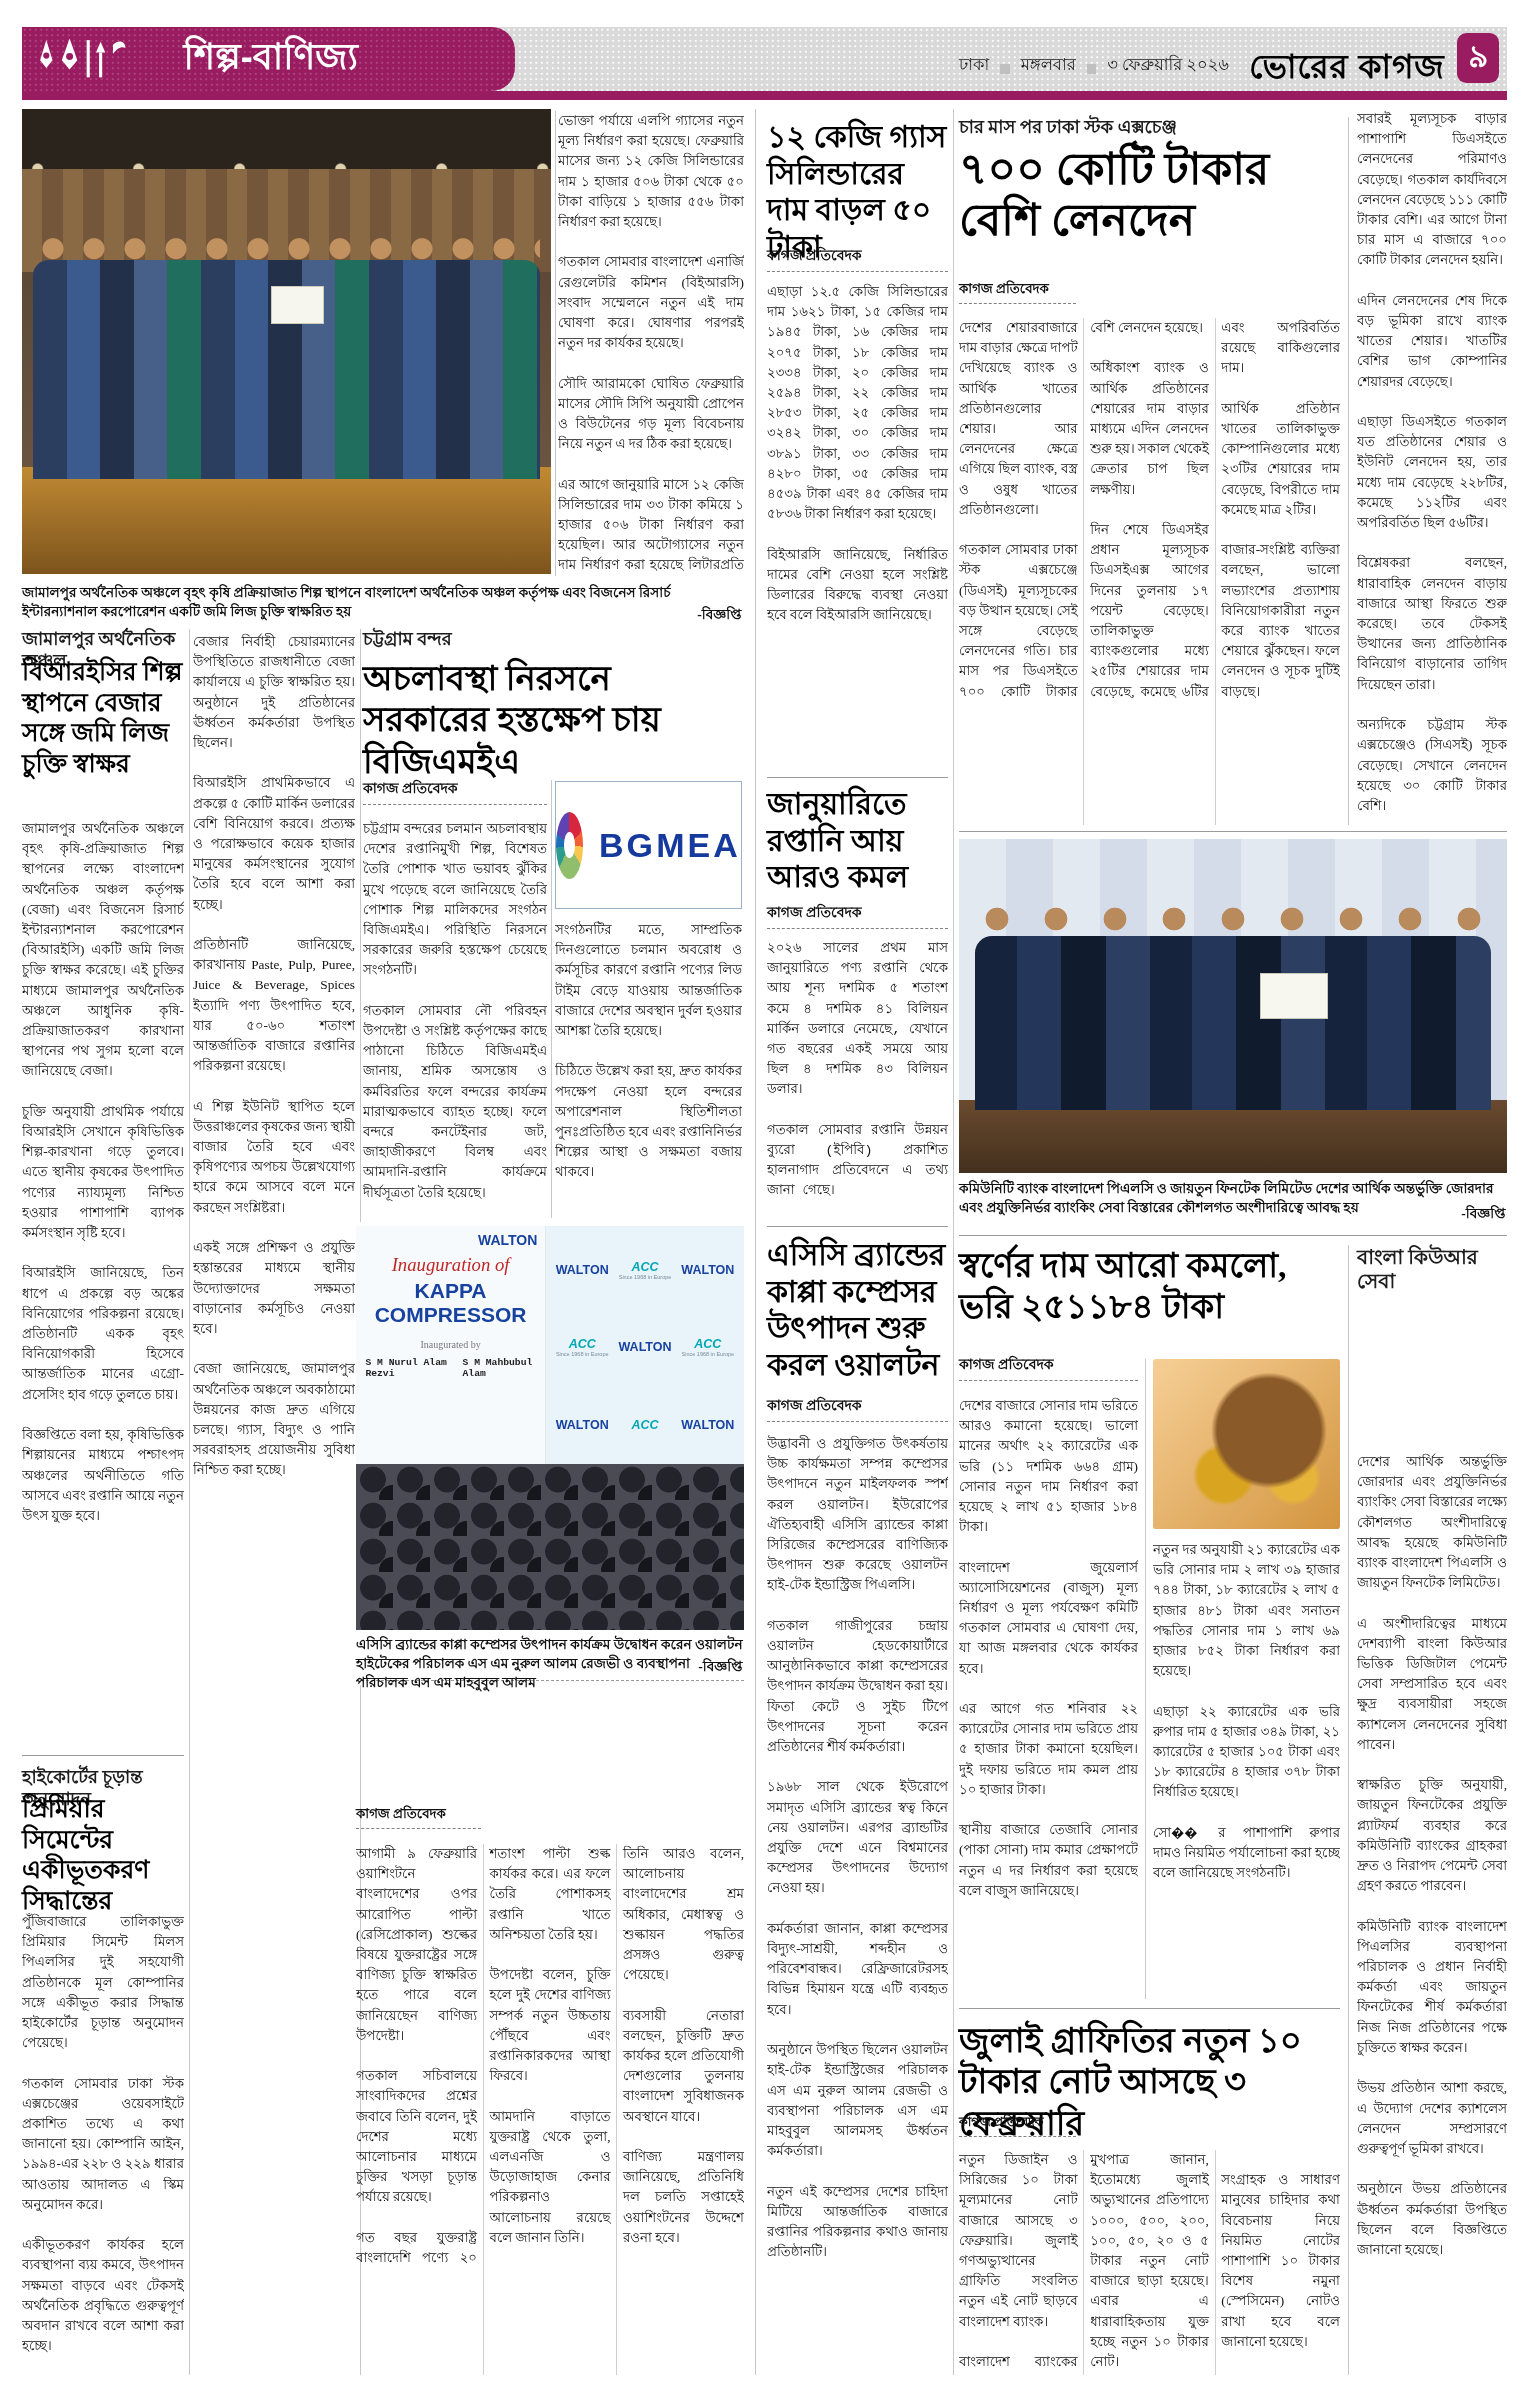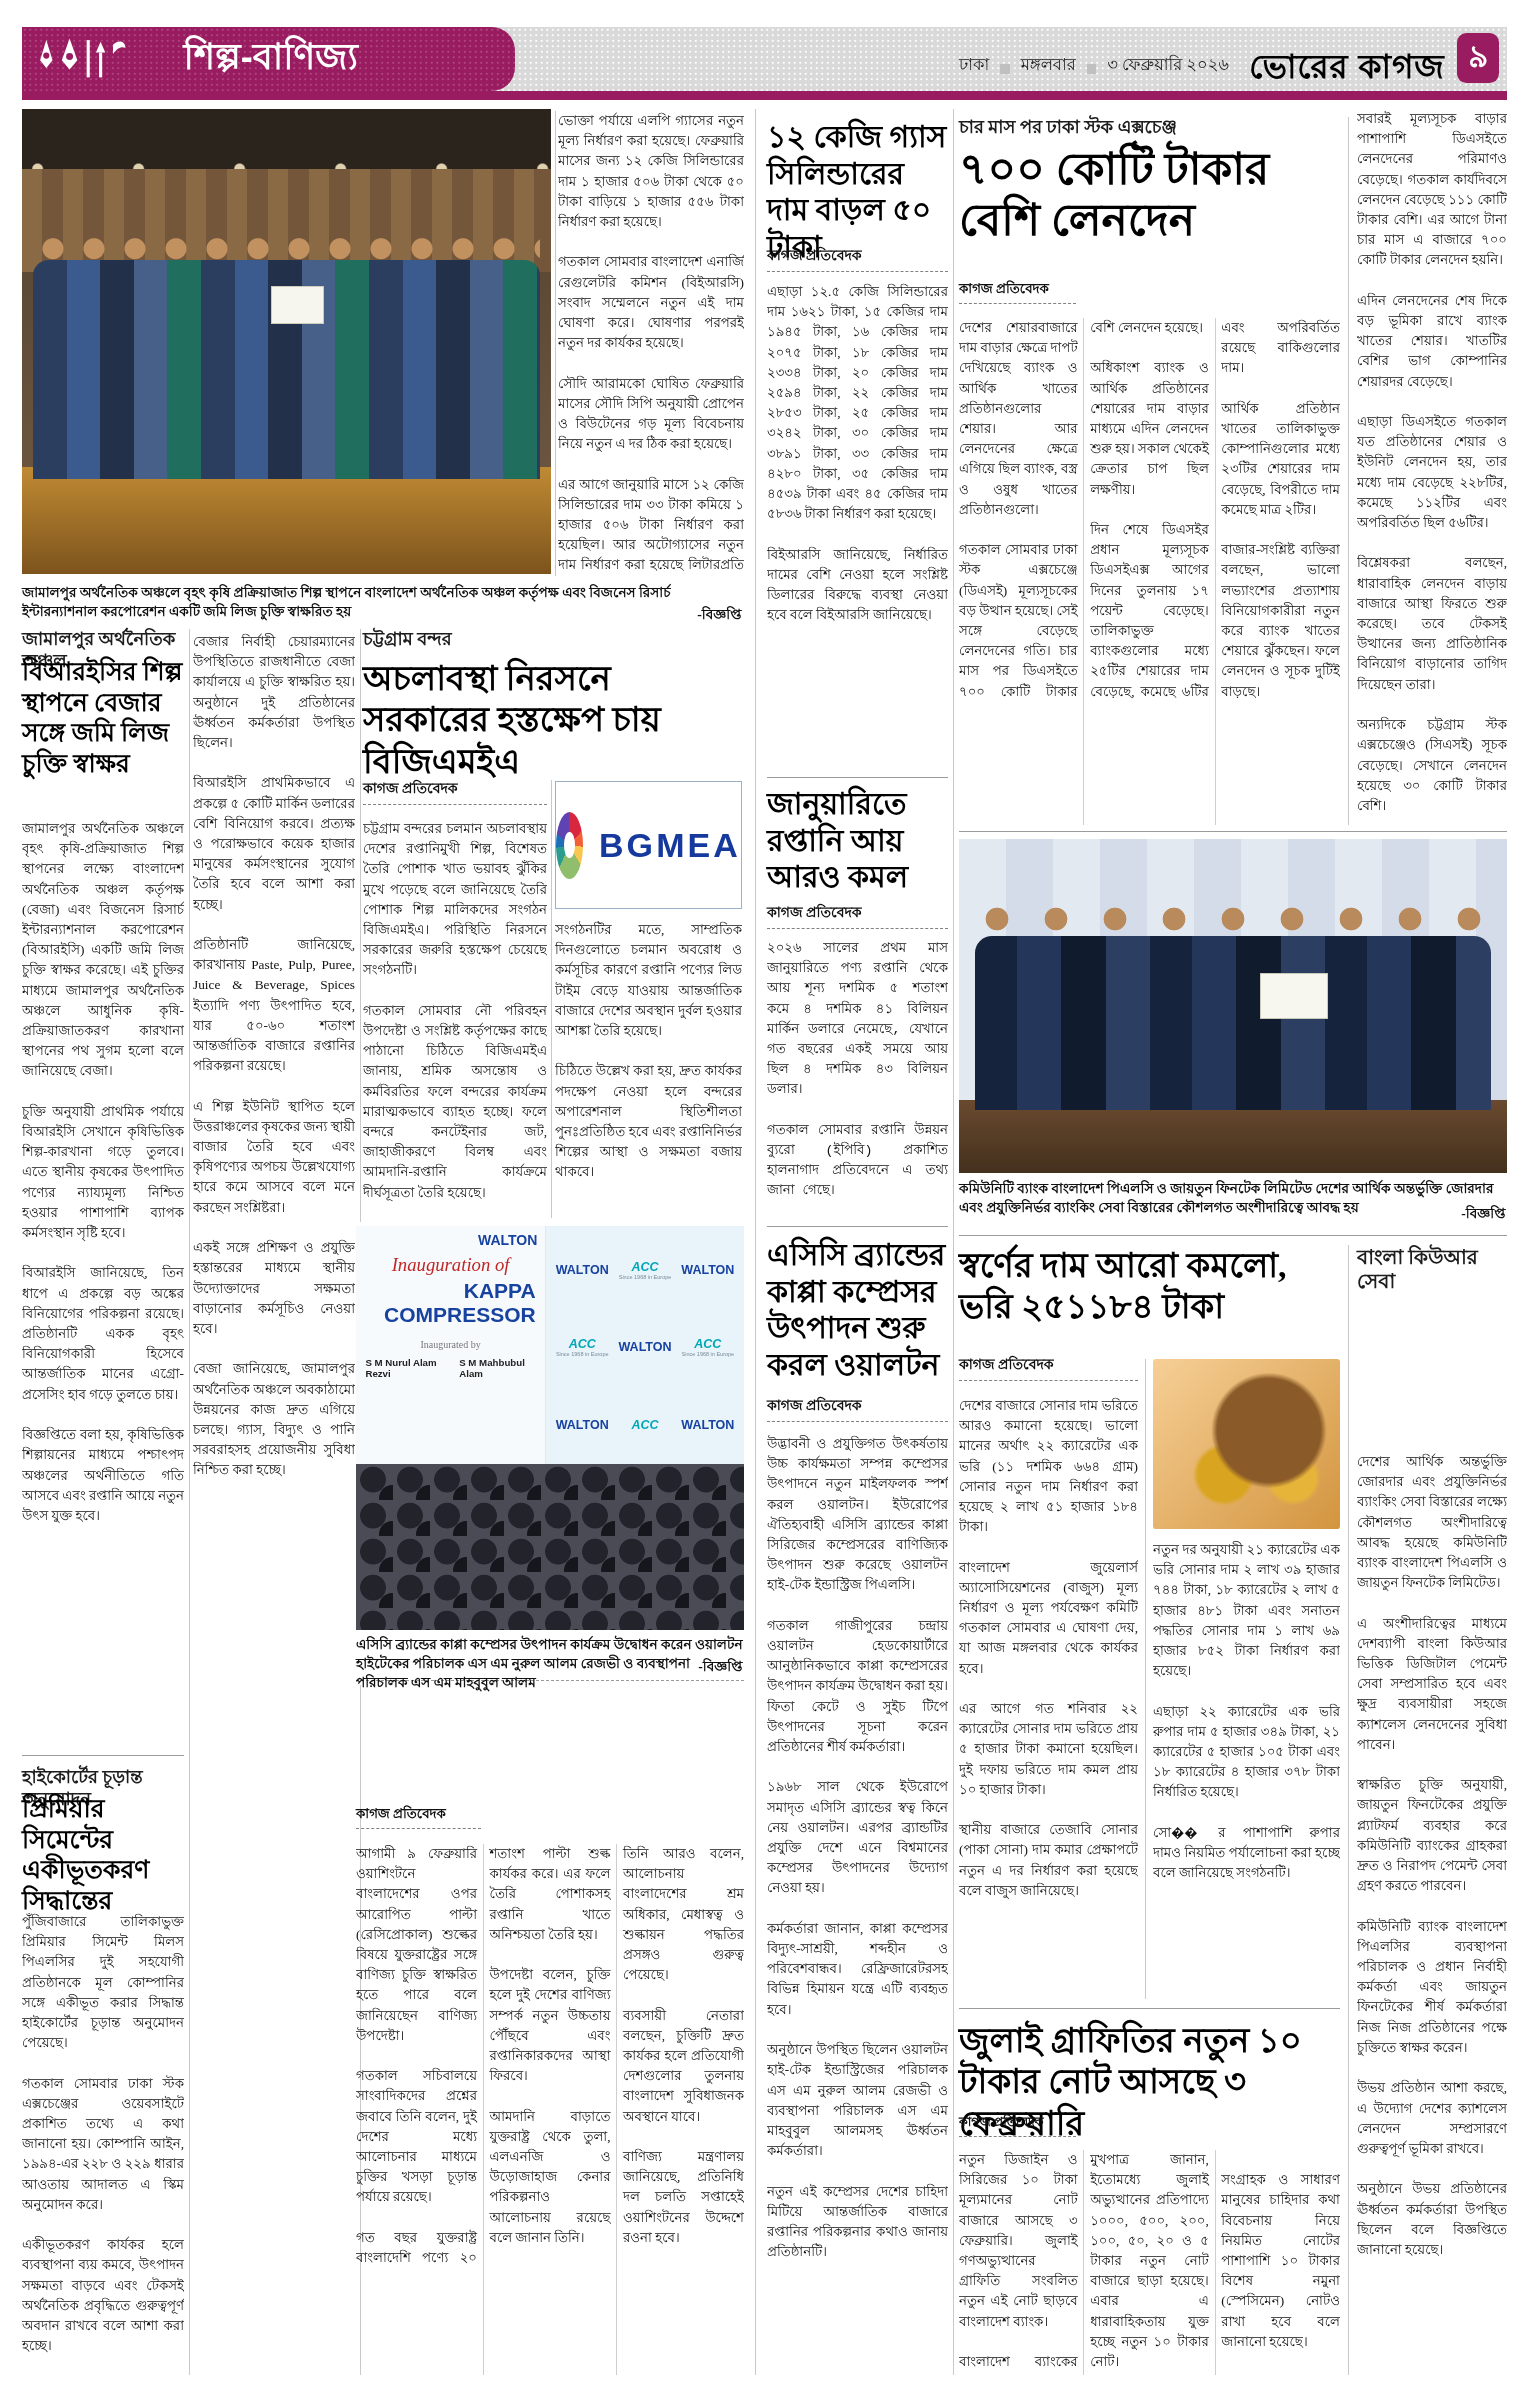--- a/index.html
+++ b/index.html
@@ -65,23 +65,23 @@
   .wp-left{position:absolute;left:0;top:0;width:49%;height:60%;background:#f7fafc;border-right:1.6px solid #e0e7ee;
       box-sizing:border-box;padding:7.8px 9.4px;overflow:hidden}
   .wp-right{position:absolute;right:0;top:0;width:51%;height:60%;background:#e8f3fa;display:flex;flex-wrap:wrap;
       align-content:flex-start;box-sizing:border-box;padding:4.7px}
   .wp-cell{width:33.33%;height:33.33%;display:flex;flex-direction:column;align-items:center;justify-content:center;
       font-family:"Liberation Sans",sans-serif;font-weight:700;font-size:12.5px}
   .wp-w{color:#1742a0}.wp-a{color:#00a7b5;font-style:italic}
   .wp-since{font-size:5.5px;color:#7a8b99;font-weight:400;font-style:normal}
   .wp-brand{position:absolute;right:7.8px;top:6.2px;font-family:"Liberation Sans",sans-serif;font-weight:700;color:#1742a0;font-size:14px}
   .wp-l1{font-style:italic;color:#c02626;font-size:18.7px;margin-top:20px;text-align:center;font-family:"Liberation Serif",serif}
-  .wp-l2{color:#1742a0;font-weight:700;font-size:21px;text-align:right;font-family:"Liberation Sans",sans-serif;margin-top:3.1px}
+  .wp-l2{color:#1742a0;font-weight:700;font-size:21px;text-align:center;font-family:"Liberation Sans",sans-serif;margin-top:3.1px}
   .wp-l3{color:#777;font-size:10px;text-align:center;margin-top:12.5px}
-  .wp-names{display:flex;gap:11px;margin-top:6.2px;font-family:Liberation Sans, sans-serif;
+  .wp-names{display:flex;gap:11px;margin-top:6.2px;font-family:Liberation Mono, monospace;
       font-weight:700;font-size:9.7px;color:#222}
   .wp-crowd{position:absolute;left:0;bottom:0;right:0;height:41%;background-color:#4a4b55;
       background-image:radial-gradient(circle at 17px 15.6px,#23232b 12.5px,transparent 13.3px),
                        radial-gradient(circle at 36px 34px,#16161d 12.5px,transparent 13.3px);
       background-size:37px 36px}
   
   .p4{background:
       radial-gradient(circle at 62% 42%,#8a5a28 0 34%,transparent 38%),
       radial-gradient(circle at 38% 68%,#d9a520 0 16%,transparent 19%),
       radial-gradient(circle at 75% 70%,#e7b43a 0 12%,transparent 15%),

